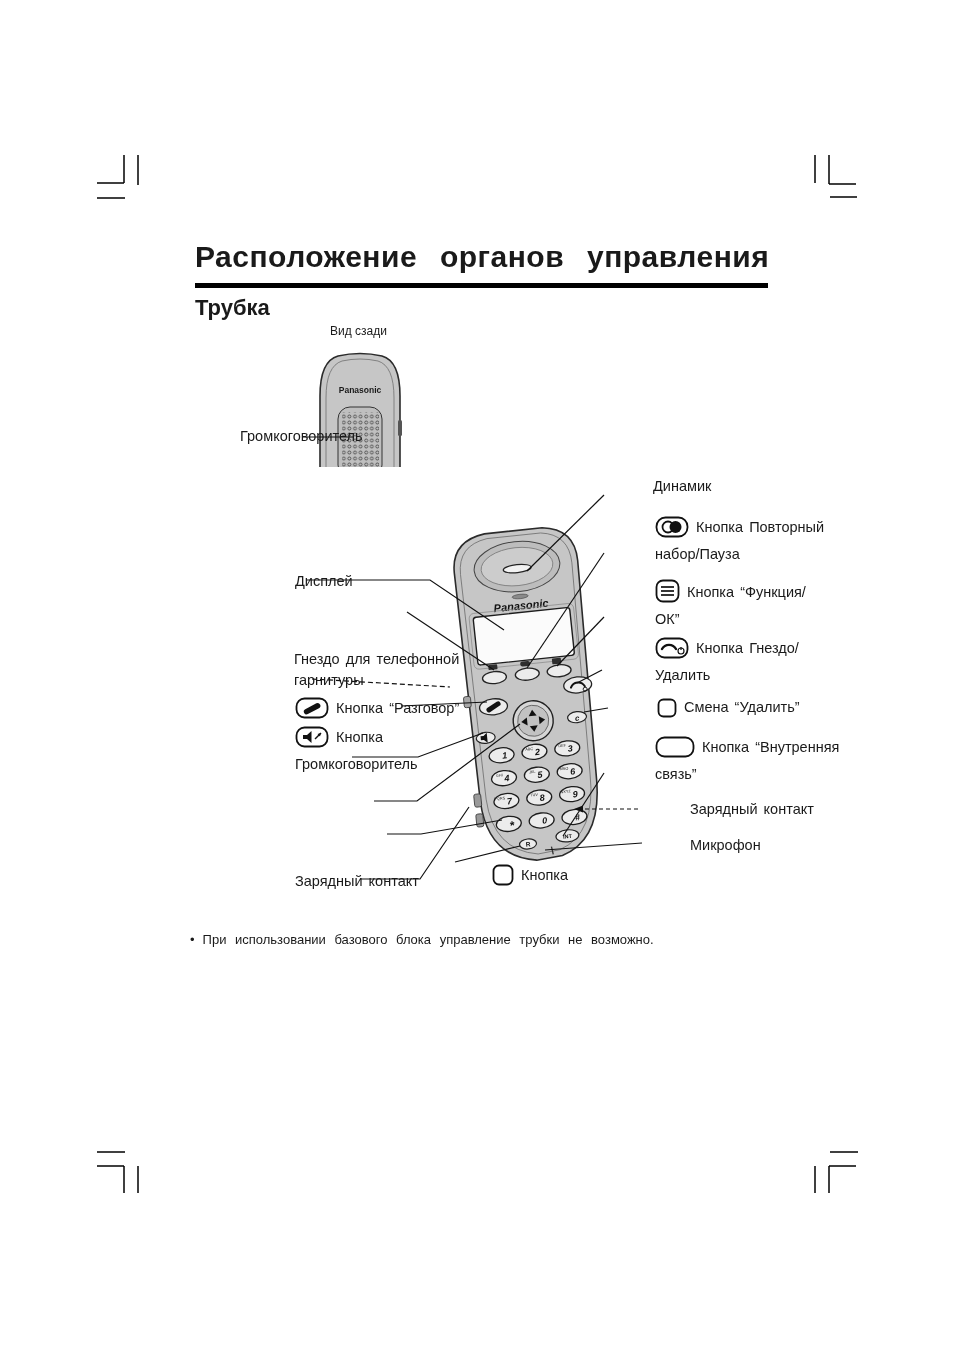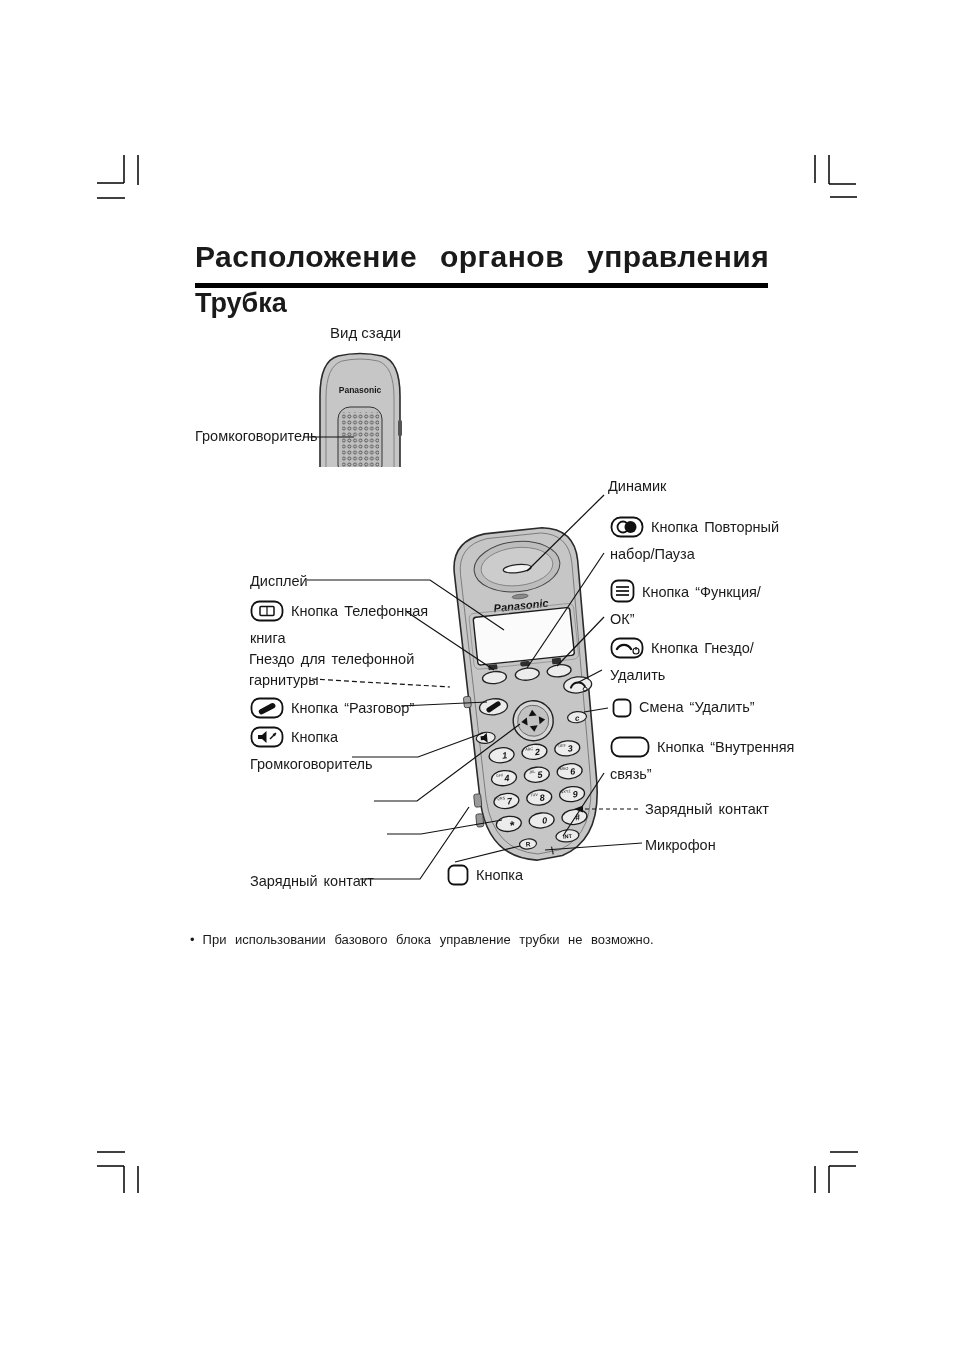--- a/index.html
+++ b/index.html
@@ -5,23 +5,23 @@
   html,body { margin:0; padding:0; background:#ffffff; }
   .page {
     position:relative; width:954px; height:1351px; background:#fff;
     font-family:"Liberation Sans", sans-serif; color:#1a1a1a; overflow:hidden;
   }
   .title {
     position:absolute; left:195px; top:240px; font-size:30px; font-weight:bold;
     letter-spacing:0.5px; word-spacing:14px; white-space:nowrap;
   }
   .title-rule { position:absolute; left:195px; top:283px; width:573px; height:5px; background:#000; }
-  .section { position:absolute; left:195px; top:288px; font-size:27px; font-weight:bold; }
-  .view-label { position:absolute; left:330px; top:324px; font-size:15px; }
-  .label { position:absolute; font-size:14.5px; line-height:21px; word-spacing:2px; white-space:nowrap; }
+  .section { position:absolute; left:195px; top:295px; font-size:22px; font-weight:bold; }
+  .view-label { position:absolute; left:330px; top:324px; font-size:12px; }
+  .label { position:absolute; font-size:14.5px; line-height:21px; word-spacing:2px; white-space:nowrap;margin-left:45px; }
   .label .ic { display:inline-block; vertical-align:-6px; margin-right:7px; }
   .navline { font-size:15px; letter-spacing:1px; }
   .navbox {
     display:inline-block; width:15px; height:15px; border:1.7px solid #111; border-radius:4.5px;
     text-align:center; line-height:14px; font-size:8.5px; margin:0 2px; vertical-align:-3px; color:#111;
   }
   .footnote { position:absolute; left:190px; top:932px; font-size:13px; word-spacing:5px; }
   .footnote .bullet { margin-right:8px; }
   svg.diagram { position:absolute; left:0; top:0; }
 </style>
@@ -196,28 +196,20 @@
   <div class="view-label">Вид сзади</div>
 
   <div class="label" style="left:195px;top:426px">
     <span>Громкоговоритель</span>
   </div>
 
   <div class="label" style="left:250px;top:571px">
     <span>Дисплей</span>
   </div>
 
-  <div class="label" style="left:250px;top:600px">
-    <span class="ic"><svg width="34" height="22">
-      <rect x="1.5" y="1.5" width="31" height="19" rx="8" fill="#fff" stroke="#111" stroke-width="1.8"></rect>
-      <rect x="10" y="6.5" width="14" height="9" rx="1" fill="none" stroke="#111" stroke-width="1.5"></rect>
-      <line x1="17" y1="6.5" x2="17" y2="15.5" stroke="#111" stroke-width="1.2"></line>
-    </svg></span><span>Кнопка Телефонная</span><br>
-    <span>книга</span>
-  </div>
 
   <div class="label" style="left:249px;top:649px">
     <span>Гнездо для телефонной</span><br>
     <span>гарнитуры</span>
   </div>
 
   <div class="label" style="left:250px;top:697px">
     <span class="ic"><svg width="34" height="22">
       <rect x="1.5" y="1.5" width="31" height="19" rx="8" fill="#fff" stroke="#111" stroke-width="1.8"></rect>
       <rect x="8" y="9" width="18" height="5.5" rx="2.7" fill="#111" transform="rotate(-28 17 11.5)"></rect>

